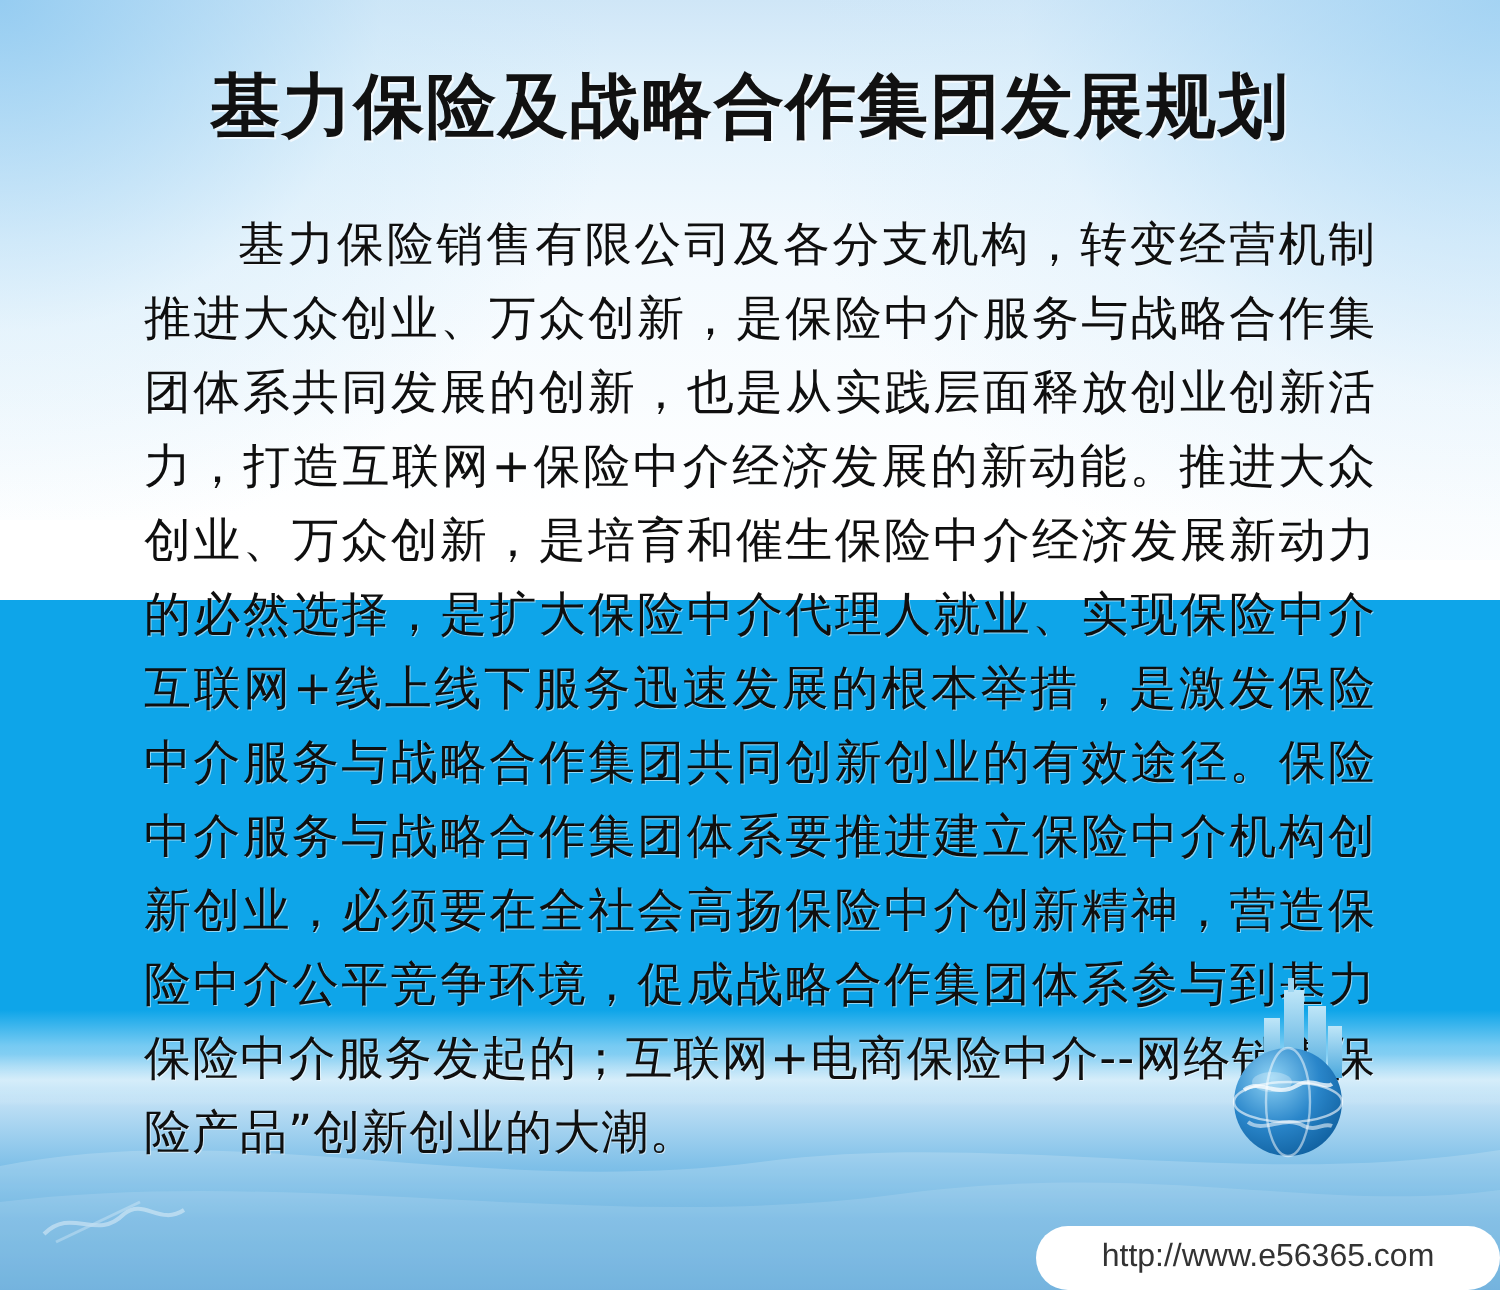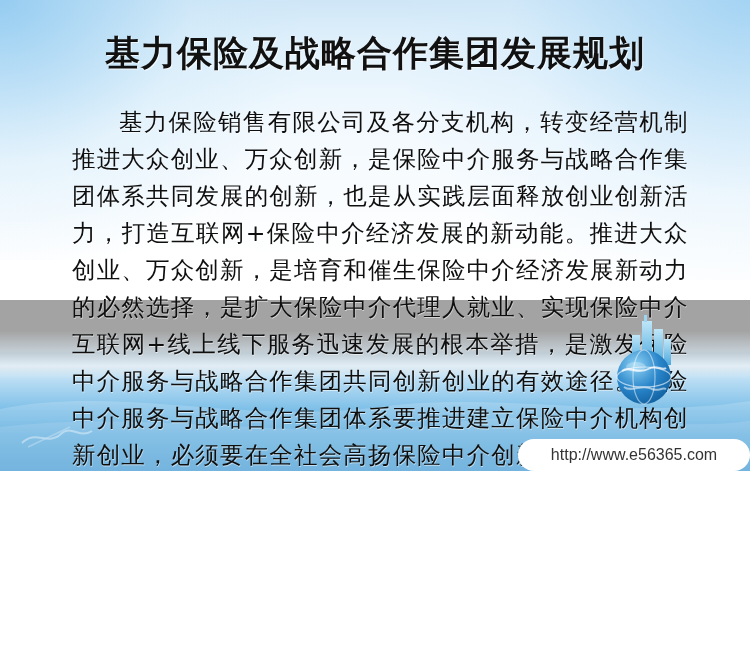--- a/index.html
+++ b/index.html
@@ -6,23 +6,23 @@
     margin: 0;
     padding: 0;
     background: #ffffff;
   }
   body {
     font-family: "DejaVu Sans", "Liberation Sans", sans-serif;
   }
   .slide {
     position: relative;
     width: 750px;
-    height: 471px;
+    height: 645px;
     overflow: hidden;
-    background: #a3a3a3;
+    background: #0ea5e9;
   }
   
   .bg-top {
     position: absolute;
     left: 0; top: 0; right: 0;
     height: 300px;
     background: linear-gradient(to bottom,
         #cfe6f7 0px,
         #dff0fb 40px,
         #f2f9fe 120px,

